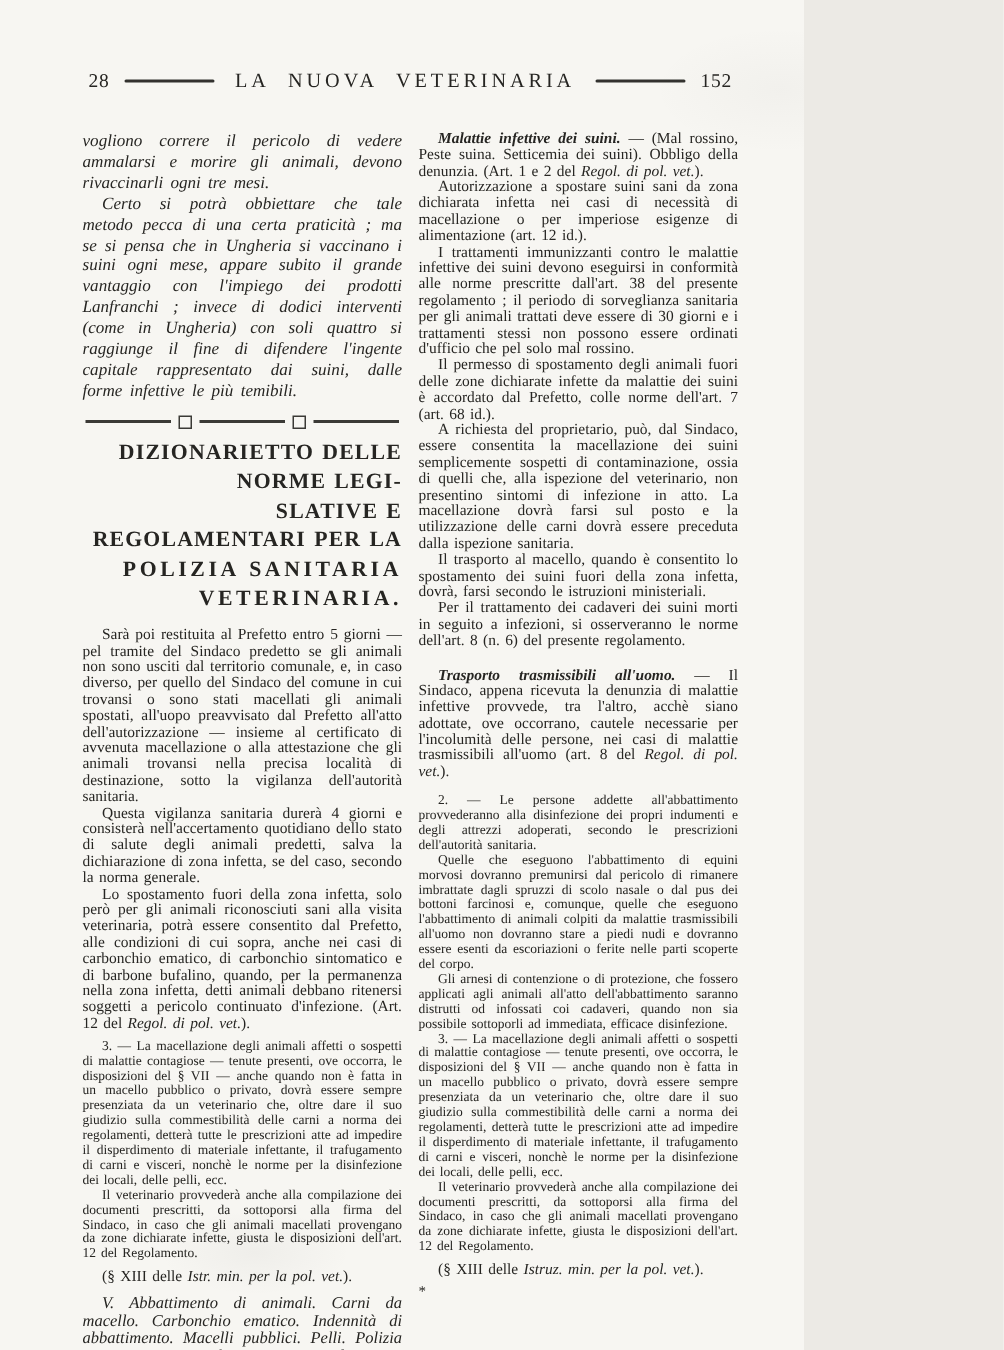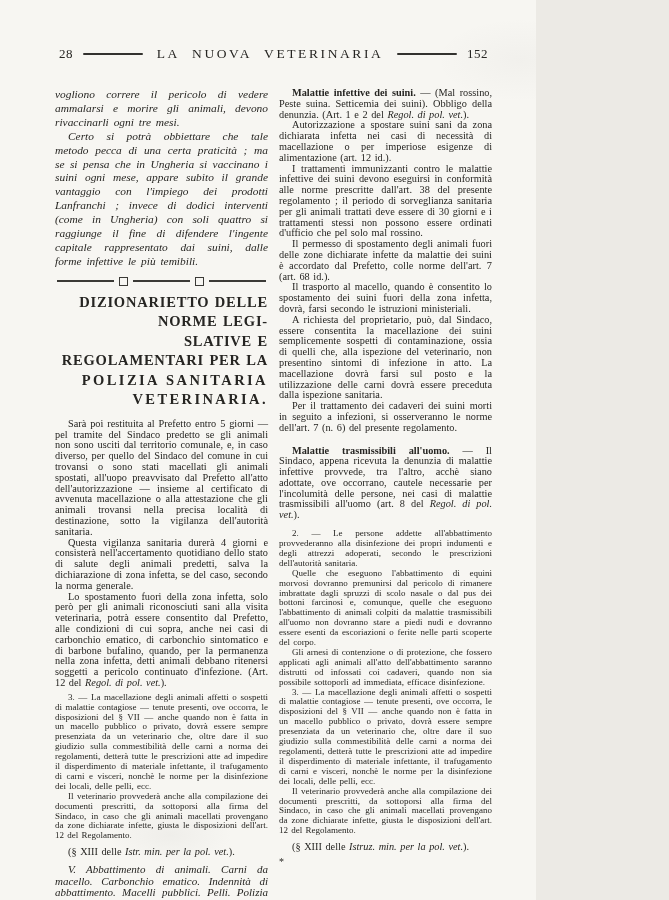--- a/index.html
+++ b/index.html
@@ -47,21 +47,21 @@
   .heading{
     font-weight:bold;text-align:right;text-indent:0 !important;
     font-size:14.5px;line-height:19.5px;letter-spacing:.8px;
     margin:7px 0 9px 0 !important;
   }
   .heading .spread{letter-spacing:2.4px;font-family:Liberation Serif, serif;}
   .sm{font-size:9px;line-height:9.9px;}
   .sm2{font-size:9.7px;line-height:11px;}
   .entry-it{font-style:italic;font-size:11px;line-height:11.6px;}
   .it{font-style:italic;}
-  .b{font-weight:bold;}
+  .b{font-weight:bold;font-style:italic;}
   .mt4{margin-top:4px !important;}
   .mt6{margin-top:6px !important;}
   .mt8{margin-top:8px !important;}
   .mt12{margin-top:12px !important;}
   .footnote-mark{text-indent:34px;font-size:10px;line-height:12px;margin-top:3px !important;}
 </style>
 </head>
 <body>
 
 <div class="page">
@@ -110,25 +110,25 @@
 
       <p class="mt8"><span class="b">Macelli pubblici.</span><span> — V. </span><span class="it">Macellazione di animali.</span></p>
     </div>
 
     <div class="col">
       <p><span class="b">Malattie infettive dei suini.</span><span> — (Mal rossino, Peste suina. Setticemia dei suini). Obbligo della denunzia. (Art. 1 e 2 del </span><span class="it">Regol. di pol. vet.</span><span>).</span></p>
 
       <p>Autorizzazione a spostare suini sani da zona dichiarata infetta nei casi di necessità di macellazione o per imperiose esigenze di alimentazione (art. 12 id.).</p>
       <p>I trattamenti immunizzanti contro le malattie infettive dei suini devono eseguirsi in conformità alle norme prescritte dall'art. 38 del presente regolamento ; il periodo di sorveglianza sanitaria per gli animali trattati deve essere di 30 giorni e i trattamenti stessi non possono essere ordinati d'ufficio che pel solo mal rossino.</p>
       <p>Il permesso di spostamento degli animali fuori delle zone dichiarate infette da malattie dei suini è accordato dal Prefetto, colle norme dell'art. 7 (art. 68 id.).</p>
+      <p>A richiesta del proprietario, può, dal Sindaco, essere consentita la macellazione dei suini semplicemente sospetti di contaminazione, ossia di quelli che, alla ispezione del veterinario, non presentino sintomi di infezione in atto. La macellazione dovrà farsi sul posto e la utilizzazione delle carni dovrà essere preceduta dalla ispezione sanitaria.</p>
       <p>Il trasporto al macello, quando è consentito lo spostamento dei suini fuori della zona infetta, dovrà, farsi secondo le istruzioni ministeriali.</p>
-      <p>A richiesta del proprietario, può, dal Sindaco, essere consentita la macellazione dei suini semplicemente sospetti di contaminazione, ossia di quelli che, alla ispezione del veterinario, non presentino sintomi di infezione in atto. La macellazione dovrà farsi sul posto e la utilizzazione delle carni dovrà essere preceduta dalla ispezione sanitaria.</p>
-      <p>Per il trattamento dei cadaveri dei suini morti in seguito a infezioni, si osserveranno le norme dell'art. 7 (n. 6) del presente regolamento.</p>
+      <p>Per il trattamento dei cadaveri dei suini morti in seguito a infezioni, si osserveranno le norme dell'art. 8 (n. 6) del presente regolamento.</p>
 
-      <p class="mt12"><span class="b">Malattie trasmissibili all'uomo.</span><span> — Il Sindaco, appena ricevuta la denunzia di malattie infettive provvede, tra l'altro, acchè siano adottate, ove occorrano, cautele necessarie per l'incolumità delle persone, nei casi di malattie trasmissibili all'uomo (art. 8 del </span><span class="it">Regol. di pol. vet.</span><span>).</span></p>
+      <p class="mt12"><span class="b">Trasporto trasmissibili all'uomo.</span><span> — Il Sindaco, appena ricevuta la denunzia di malattie infettive provvede, tra l'altro, acchè siano adottate, ove occorrano, cautele necessarie per l'incolumità delle persone, nei casi di malattie trasmissibili all'uomo (art. 8 del </span><span class="it">Regol. di pol. vet.</span><span>).</span></p>
 
       <p class="sm mt8">2. — Le persone addette all'abbattimento provvederanno alla disinfezione dei propri indumenti e degli attrezzi adoperati, secondo le prescrizioni dell'autorità sanitaria.</p>
       <p class="sm">Quelle che eseguono l'abbattimento di equini morvosi dovranno premunirsi dal pericolo di rimanere imbrattate dagli spruzzi di scolo nasale o dal pus dei bottoni farcinosi e, comunque, quelle che eseguono l'abbattimento di animali colpiti da malattie trasmissibili all'uomo non dovranno stare a piedi nudi e dovranno essere esenti da escoriazioni o ferite nelle parti scoperte del corpo.</p>
       <p class="sm">Gli arnesi di contenzione o di protezione, che fossero applicati agli animali all'atto dell'abbattimento saranno distrutti od infossati coi cadaveri, quando non sia possibile sottoporli ad immediata, efficace disinfezione.</p>
       <p class="sm">3. — La macellazione degli animali affetti o sospetti di malattie contagiose — tenute presenti, ove occorra, le disposizioni del § VII — anche quando non è fatta in un macello pubblico o privato, dovrà essere sempre presenziata da un veterinario che, oltre dare il suo giudizio sulla commestibilità delle carni a norma dei regolamenti, detterà tutte le prescrizioni atte ad impedire il disperdimento di materiale infettante, il trafugamento di carni e visceri, nonchè le norme per la disinfezione dei locali, delle pelli, ecc.</p>
       <p class="sm">Il veterinario provvederà anche alla compilazione dei documenti prescritti, da sottoporsi alla firma del Sindaco, in caso che gli animali macellati provengano da zone dichiarate infette, giusta le disposizioni dell'art. 12 del Regolamento.</p>
 
       <p class="mt6"><span>(§ XIII delle </span><span class="it">Istruz. min. per la pol. vet.</span><span>).</span></p>
 
       <p class="footnote-mark noind">*</p>

